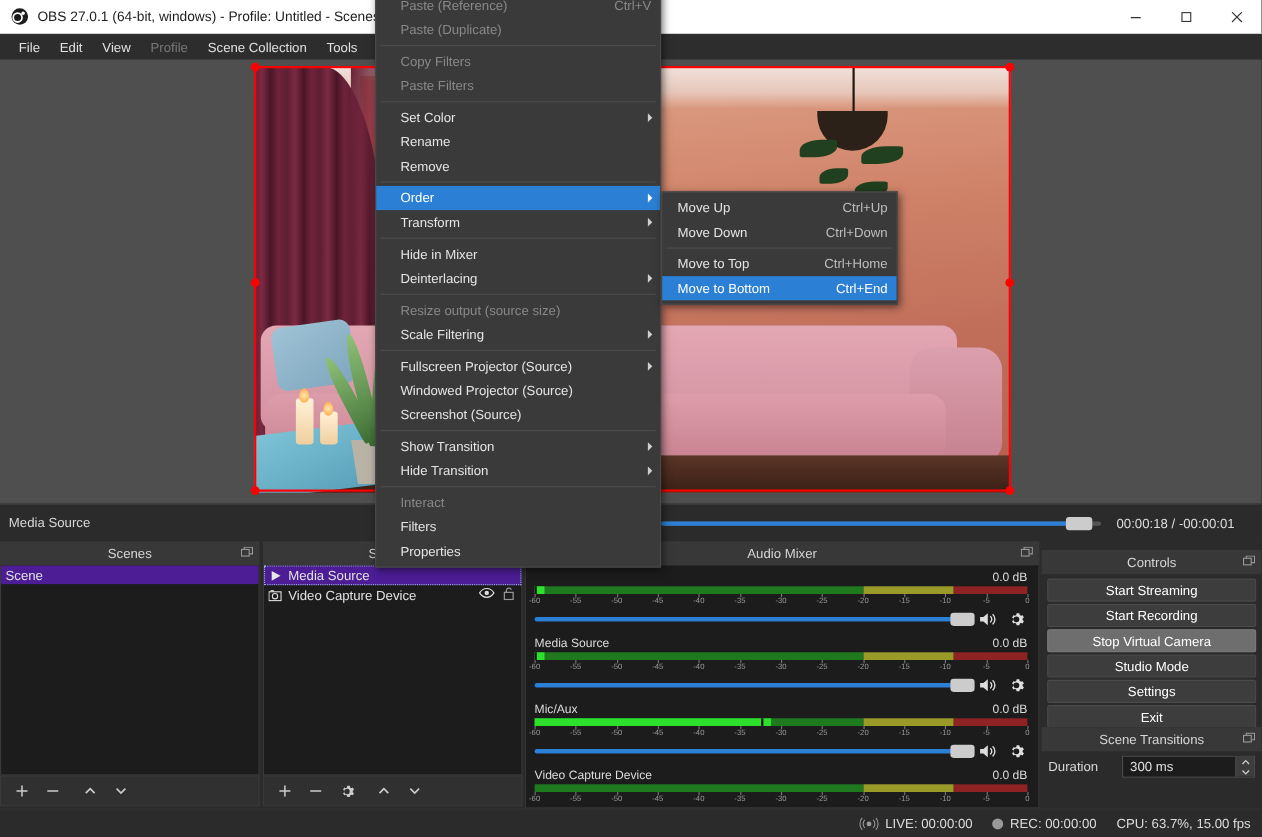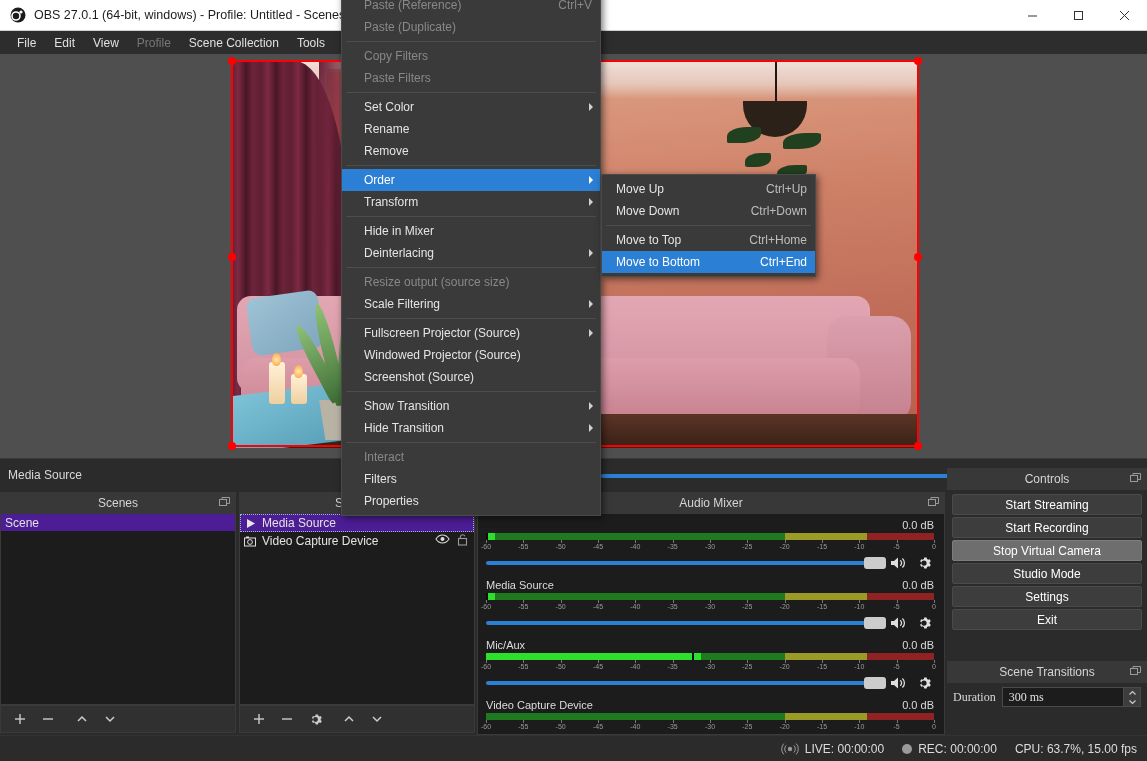--- a/index.html
+++ b/index.html
@@ -137,32 +137,32 @@
   .meter .peak { position:absolute; top:0; left:0; height:7px; background:#2ce02c; }
   .meter .peakmark { position:absolute; top:0; width:2px; height:7px; background:#0d0d0d; }
   .ticks { position:relative; height:11px; }
   .ticks span { position:absolute; top:3px; font-size:7px; color:#9a9a9a; transform:translateX(-50%); }
   .ticks i { position:absolute; top:0; width:1px; height:3px; background:#777; }
   .slider-row { display:flex; align-items:center; gap:6px; margin-top:3px; }
   .vol-track { position:relative; flex:1; height:4px; background:#2b7fd4; border-radius:2px; }
   .vol-handle { position:absolute; right:-4px; top:-4px; width:22px; height:12px; background:#ccc; border-radius:3px; }
   .icon-btn { width:20px; height:18px; display:flex; align-items:center; justify-content:center; color:#d6d6d6; }
 
-  #controls-dock { left:947px; top:468px; width:200px; height:170px; }
+  #controls-dock { left:947px; top:500px; width:200px; height:170px; }
   .ctl-btn { height:21px; margin:2px 5px; background:#3d3d3d; border:1px solid #4a4a4a; border-radius:2px;
     display:flex; align-items:center; justify-content:center; font-size:12px; color:#ffffff; }
   .ctl-btn.active { background:#6e6e6e; border-color:#7d7d7d; }
 
   #transitions-dock { left:947px; top:661px; width:200px; height:74px; }
   .trans-row { display:flex; align-items:center; gap:5px; padding:4px 6px 0 6px; }
   .combo { flex:1; height:20px; background:#1c1c1c; border:1px solid #4a4a4a; display:flex; align-items:center;
     padding-left:6px; font-size:12px; color:#e0e0e0; position:relative; }
   .combo-arrows { position:absolute; right:0; top:0; width:16px; height:18px; background:#3d3d3d;
     border-left:1px solid #4a4a4a; display:flex; flex-direction:column; align-items:center; justify-content:center; }
-  .dur-row { display:flex; align-items:center; gap:6px; padding:4px 6px 0 6px;font-family:Liberation Serif, serif; }
+  .dur-row { display:flex; align-items:center; gap:22px; padding:4px 6px 0 6px; }
   .dur-label { font-size:12px; color:#d8d8d8; }
   .spin { flex:1; height:20px; background:#1c1c1c; border:1px solid #4a4a4a; position:relative;
     display:flex; align-items:center; padding-left:6px; font-size:12px; color:#e0e0e0; }
   .spin-arrows { position:absolute; right:0; top:0; width:17px; height:18px; background:#3d3d3d;
     border-left:1px solid #4a4a4a; display:flex; flex-direction:column; }
   .spin-arrows div { flex:1; display:flex; align-items:center; justify-content:center; color:#ccc; font-size:8px; }
 
   
   .statusbar { position:absolute; left:0; top:735px; width:1147px; height:26px;
     background:#2b2b2b; display:flex; align-items:center; justify-content:flex-end; gap:0; padding-right:10px;

